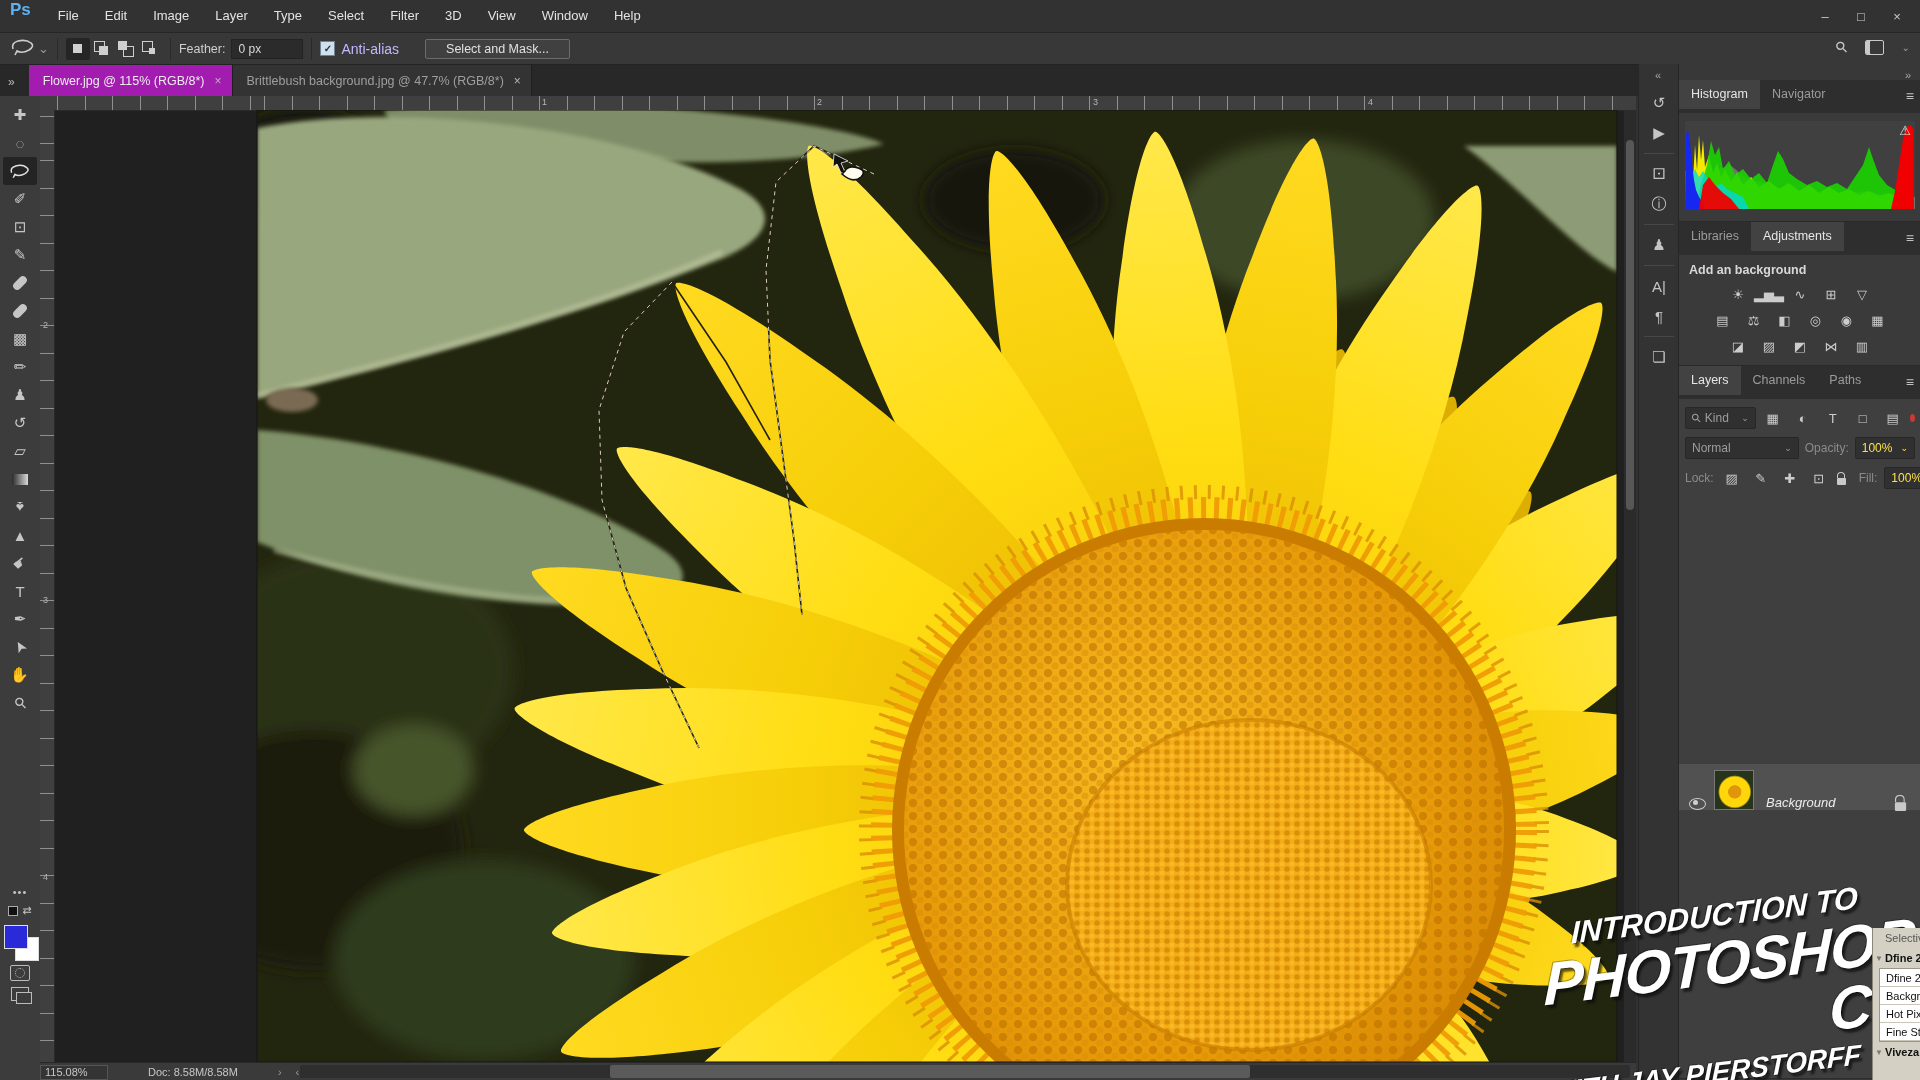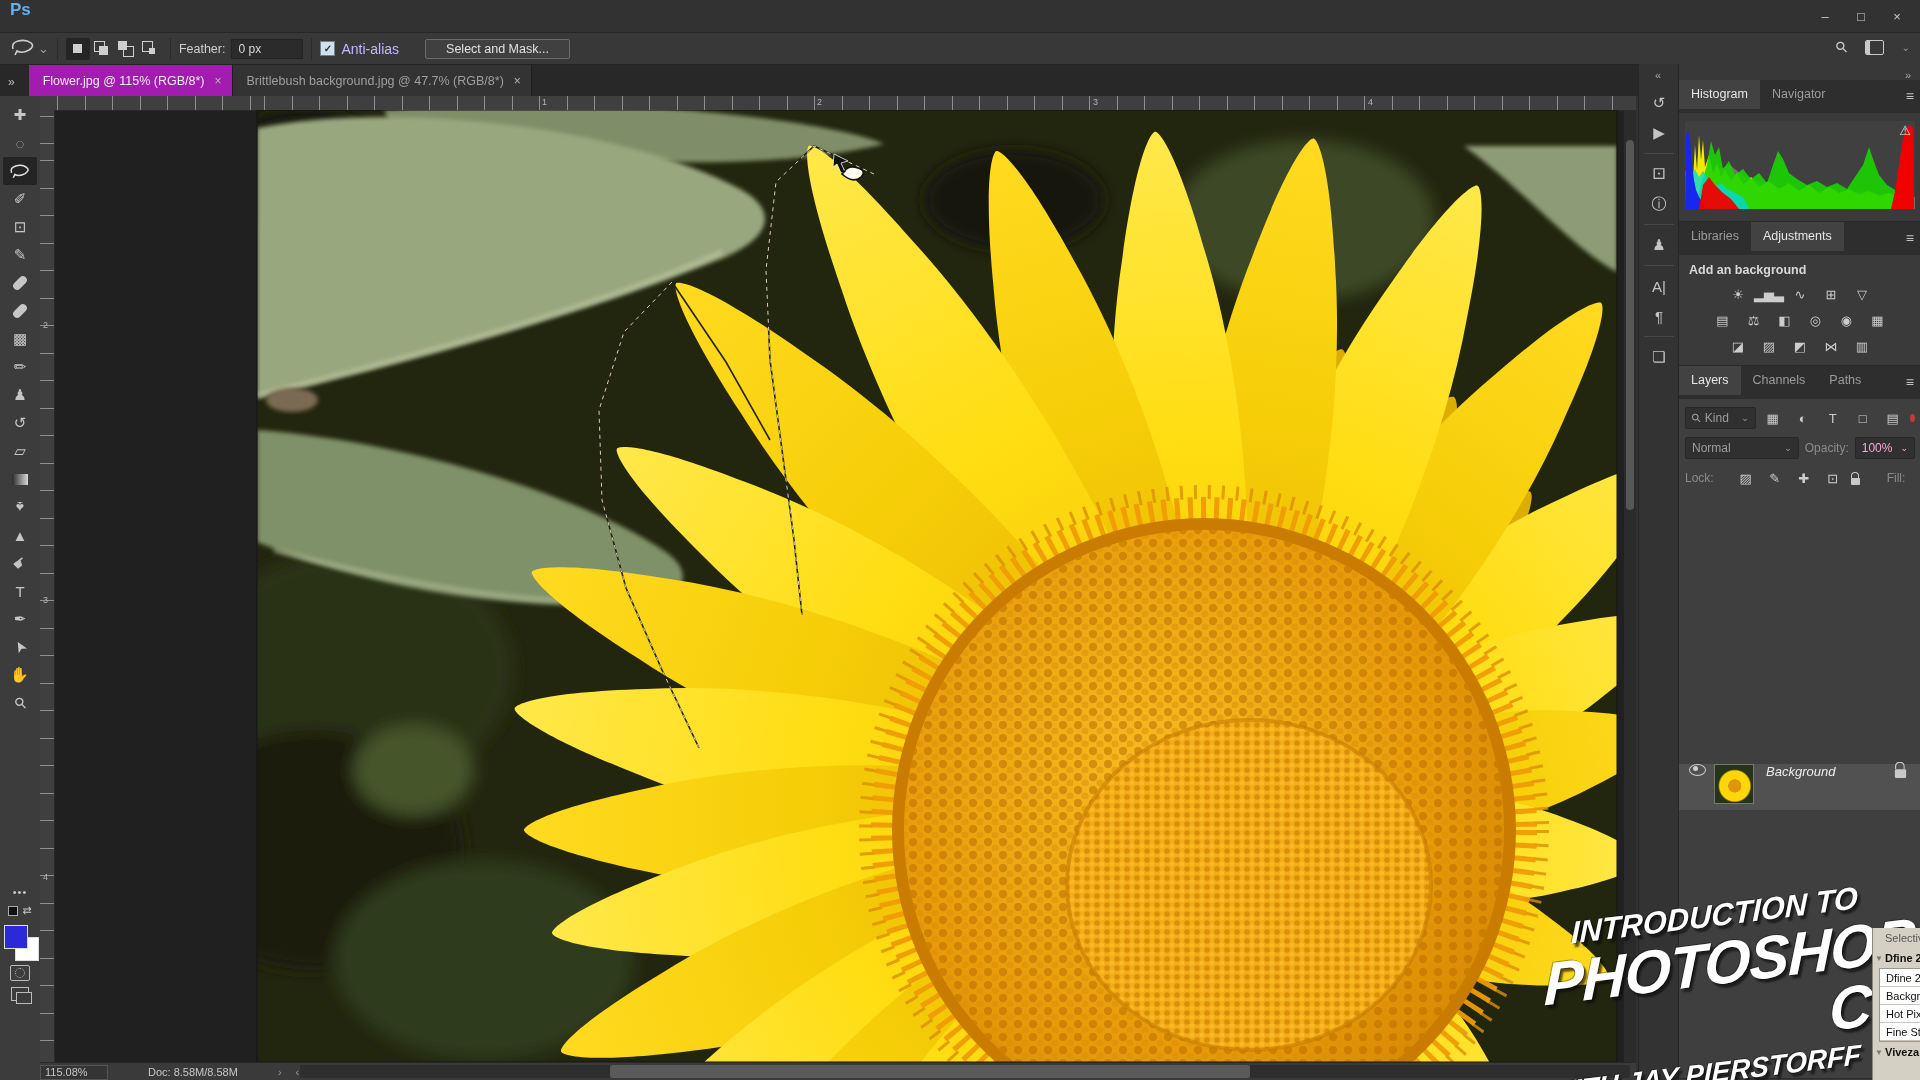--- a/index.html
+++ b/index.html
@@ -71,27 +71,27 @@
   #panels{left:1678px;top:64px;width:242px;height:1016px;background:#383838;border-left:1px solid #262626}
   .ptabs{display:flex;height:33px;background:#2e2e2e;position:relative}
   .ptab{padding:0 12px;height:29px;line-height:29px;font-size:12.5px}
   .ptab.on{background:#424242;color:#e6e6e6}
   .ptab.off{color:#9b9b9b}
   .pmenu{position:absolute;right:8px;top:8px;color:#c2c2c2;font-size:14px;letter-spacing:-1px}
   .hsep{height:1px;background:#2a2a2a}
   .adj-row{display:flex;justify-content:center;gap:9px;height:26px;align-items:center}
   .adj-ic{width:22px;height:17px;display:flex;align-items:center;justify-content:center;color:#cccccc;font-size:13px}
   .field{background:#303030;border:1px solid #272727;border-radius:2px;color:#9d9d9d;font-size:12px;display:flex;align-items:center;padding:0 6px;justify-content:space-between}
-  .dim{color:#8b8b8b}.dimmer{color:#f9a8d4}
+  .dim{color:#8b8b8b}.dimmer{color:#fde047}
   .eye{width:15px;height:10px;border:1.5px solid #cfcfcf;border-radius:50%;position:relative}
   .eye:after{content:"";position:absolute;left:3.2px;top:1px;width:5px;height:5px;border-radius:50%;background:#cfcfcf}
   .lockpad{width:9px;height:7px;background:#c9c9c9;position:relative;border-radius:1px;margin-top:6px}
   .lockpad:before{content:"";position:absolute;width:6px;height:5px;border:1.5px solid #c9c9c9;border-bottom:none;border-radius:4px 4px 0 0;top:-6px;left:0}
   .lockpad.big{transform:scale(1.25)}
-  #layer-row{position:absolute;left:0px;top:398px;width:242px;height:46px;background:#515151;display:flex;align-items:flex-start}
+  #layer-row{position:absolute;left:0px;top:398px;width:242px;height:46px;background:#515151;display:flex;align-items:flex-end}
   #layer-thumb{width:38px;height:38px;border:1px solid #777;margin-left:8px;
      background:radial-gradient(circle at 52% 55%, #e0950a 0 22%, #ffd60a 24% 52%, #27331a 58%),#1c2414}
   .reddot{width:8px;height:8px;border-radius:50%;background:#c23b34}
   
   #statusbar{left:40px;top:1062px;width:1596px;height:18px;background:#3a3a3a;border-top:1px solid #282828;display:flex;align-items:center;font-size:11px;color:#c7c7c7}
   #zoomfield{width:58px;height:13px;border:1px solid #555;background:#343434;padding:0 4px;line-height:13px}
   #hscroll{position:absolute;left:260px;top:2px;width:1330px;height:13px;background:#2e2e2e;border-radius:2px}
   #hthumb{position:absolute;left:310px;top:0px;width:640px;height:13px;background:#5a5a5a;border-radius:2px}
   
   #watermark{left:auto;right:6px;top:876px;width:430px;text-align:right;transform:rotate(-7deg) skewX(-8deg);transform-origin:100% 50%;z-index:60;pointer-events:none;color:#fff;font-weight:bold;font-style:italic;line-height:1}
@@ -104,20 +104,33 @@
   .pop-head{font-weight:bold;padding:4px 0 4px 12px;position:relative}
   .pop-tri{position:absolute;left:2px;top:6px;color:#7a7a72;font-size:8px}
   #pop-list{background:#fff;border:1px solid #9a968a;margin-left:6px;width:80px}
   #pop-list div{padding:2.5px 0 2.5px 6px;border-bottom:1px solid #c9c5b8}
 </style>
 </head>
 <body>
 
 <div id="menubar" class="abs">
   <span id="ps-logo">Ps</span>
+  <div id="menu-items" class="row">
+      <div class="menu-item">File</div>
+      <div class="menu-item">Edit</div>
+      <div class="menu-item">Image</div>
+      <div class="menu-item">Layer</div>
+      <div class="menu-item">Type</div>
+      <div class="menu-item">Select</div>
+      <div class="menu-item">Filter</div>
+      <div class="menu-item">3D</div>
+      <div class="menu-item">View</div>
+      <div class="menu-item">Window</div>
+      <div class="menu-item">Help</div>
+    </div>
   <div id="winctl">
     <span>–</span>
     <span>□</span>
     <span>×</span>
   </div>
 </div>
 
 <div id="optionsbar" class="abs">
   <span style="margin-left:10px">
     <svg width="26" height="18" viewBox="0 0 26 18">
@@ -518,21 +531,21 @@
         <span>Normal</span>
           <span style="font-size:9px">⌄</span>
       </div>
       <span class="dim" style="font-size:12px">Opacity:</span>
       <div class="field dimmer" style="width:52px;height:20px">
         <span>100%</span>
           <span style="font-size:9px">⌄</span>
       </div>
     </div>
 
-    <div class="row" style="padding:8px 24px 0 6px;gap:21px">
+    <div class="row" style="padding:8px 24px 0 6px;gap:7px">
       <span class="dim" style="font-size:12px">Lock:</span>
       <span id="lock-icons" class="row" style="gap:7px">
           <span class="adj-ic">▨</span>
           <span class="adj-ic">✎</span>
           <span class="adj-ic">✚</span>
           <span class="adj-ic">⊡</span>
           <span class="adj-ic lockpad"></span>
         </span>
       <span class="dim" style="font-size:12px;margin-left:6px">Fill:</span>
       <div class="field dimmer" style="width:48px;height:20px">

